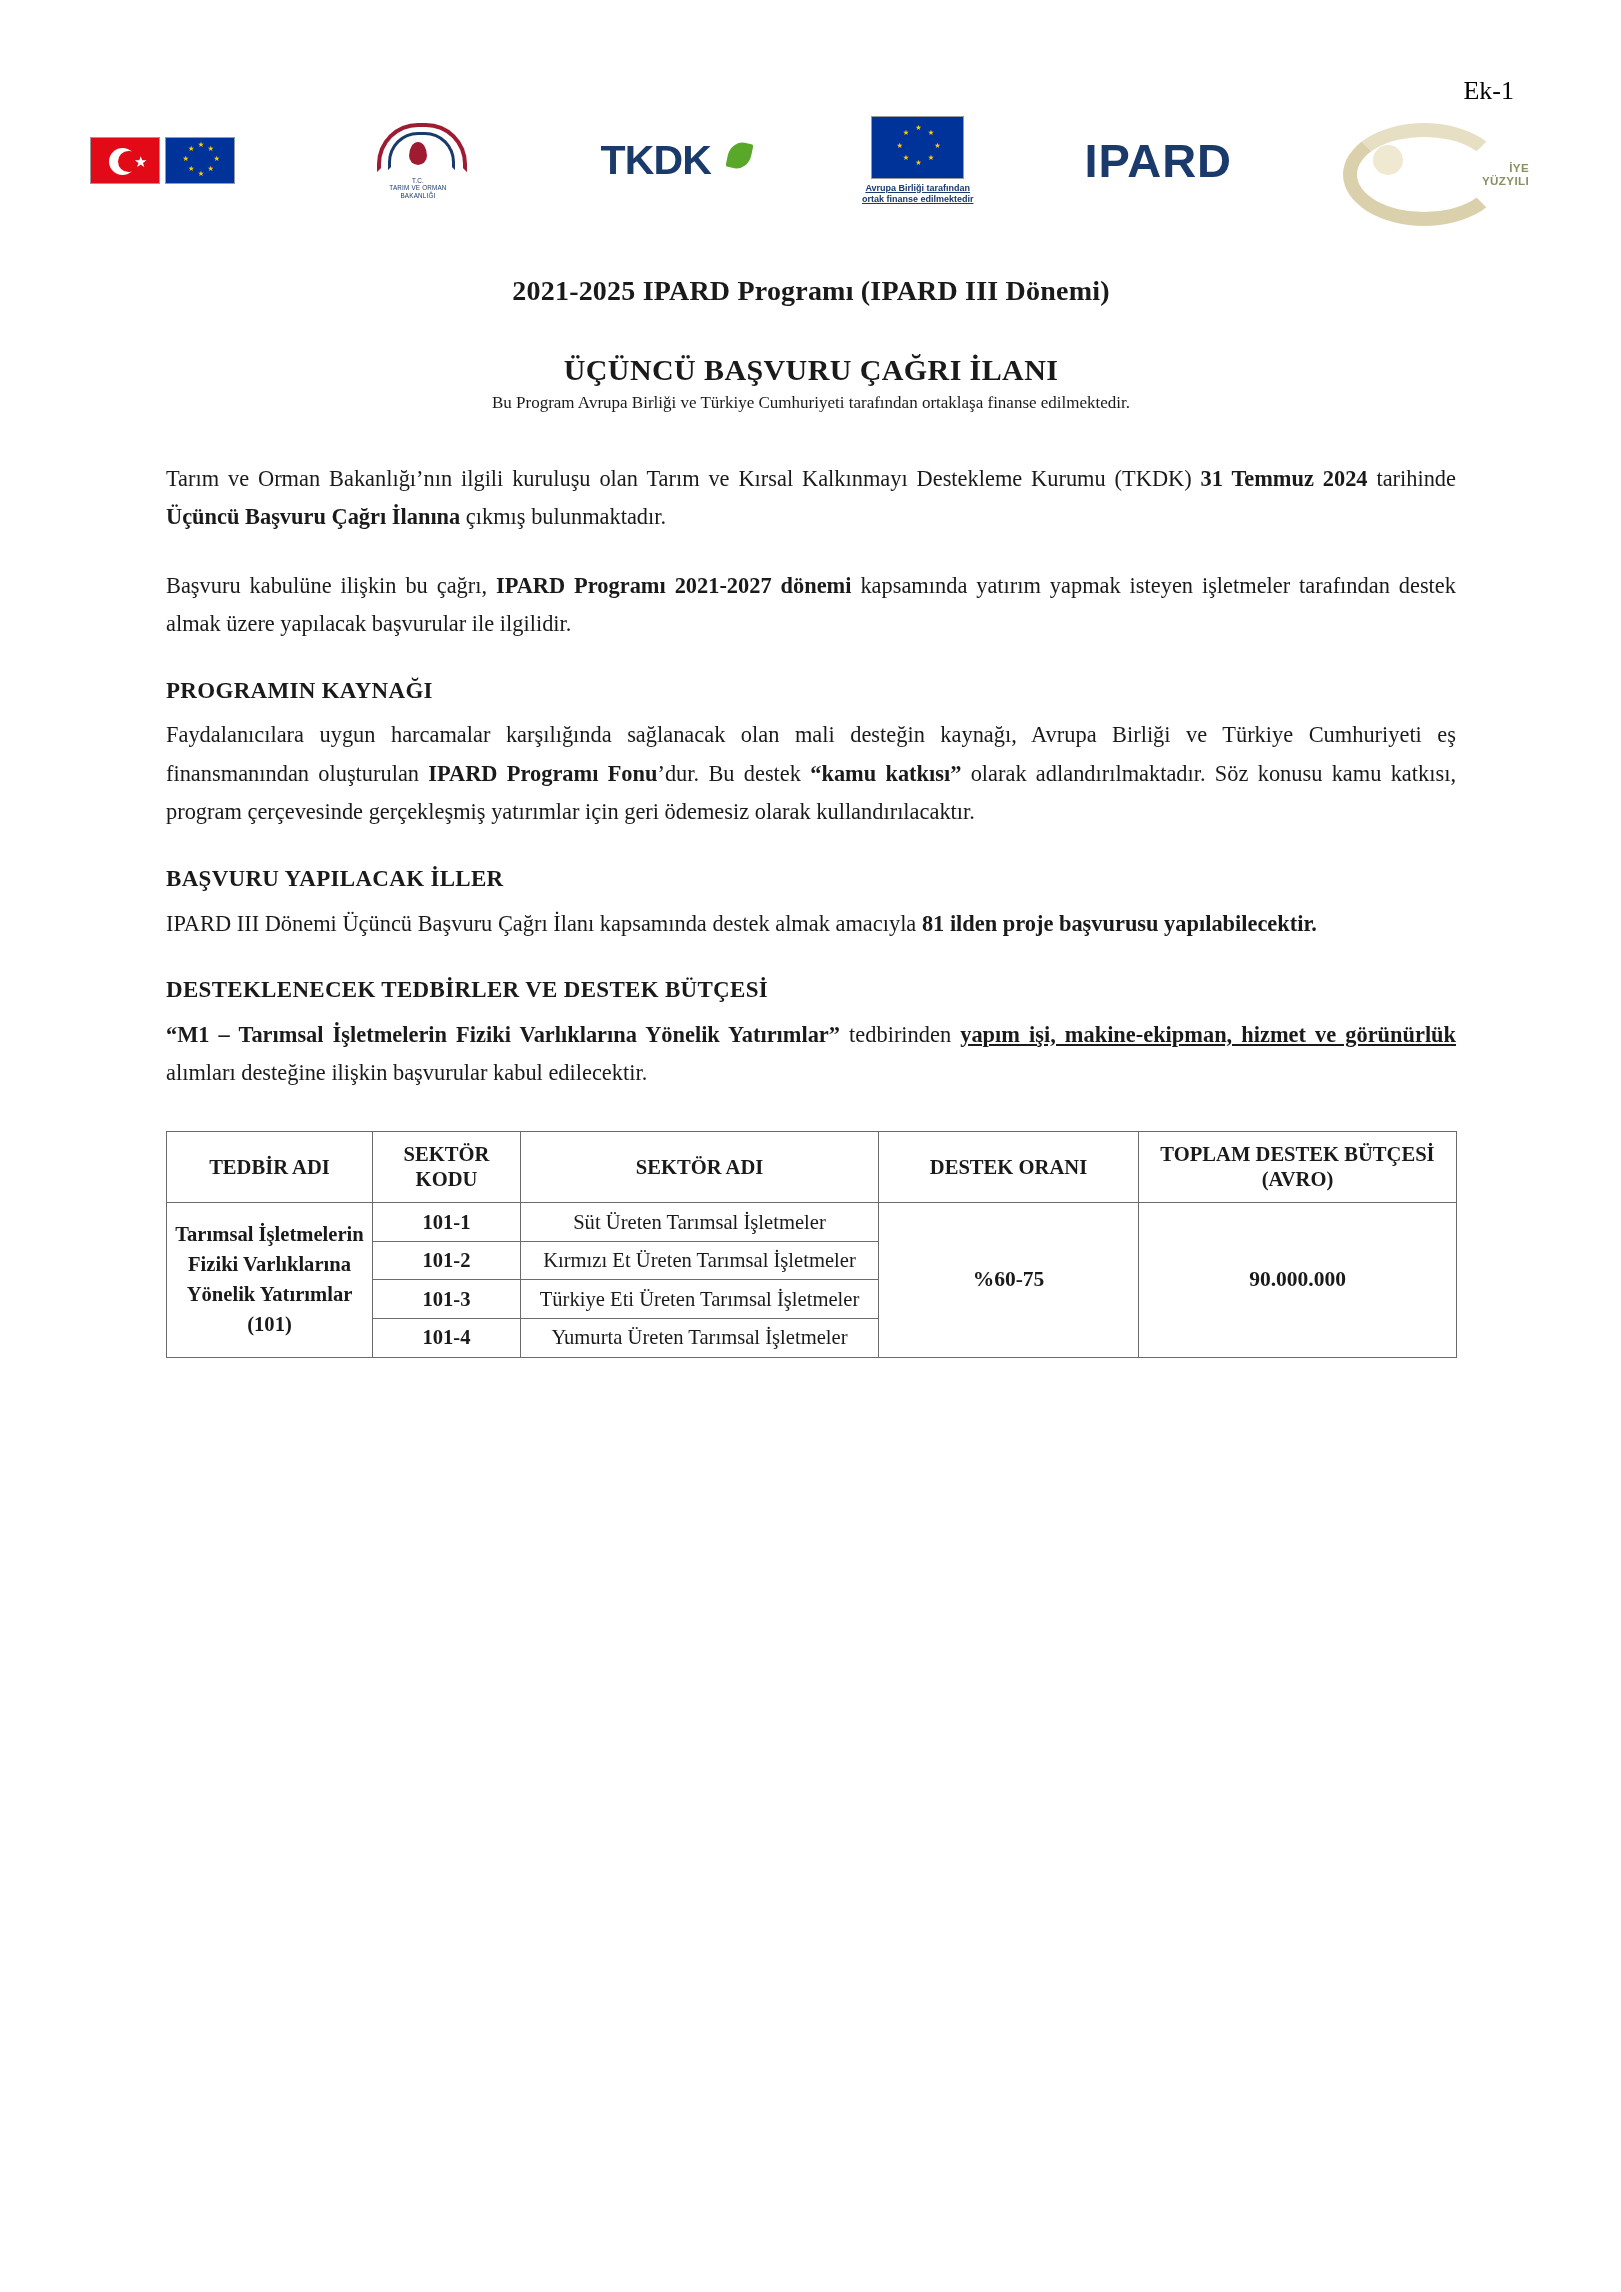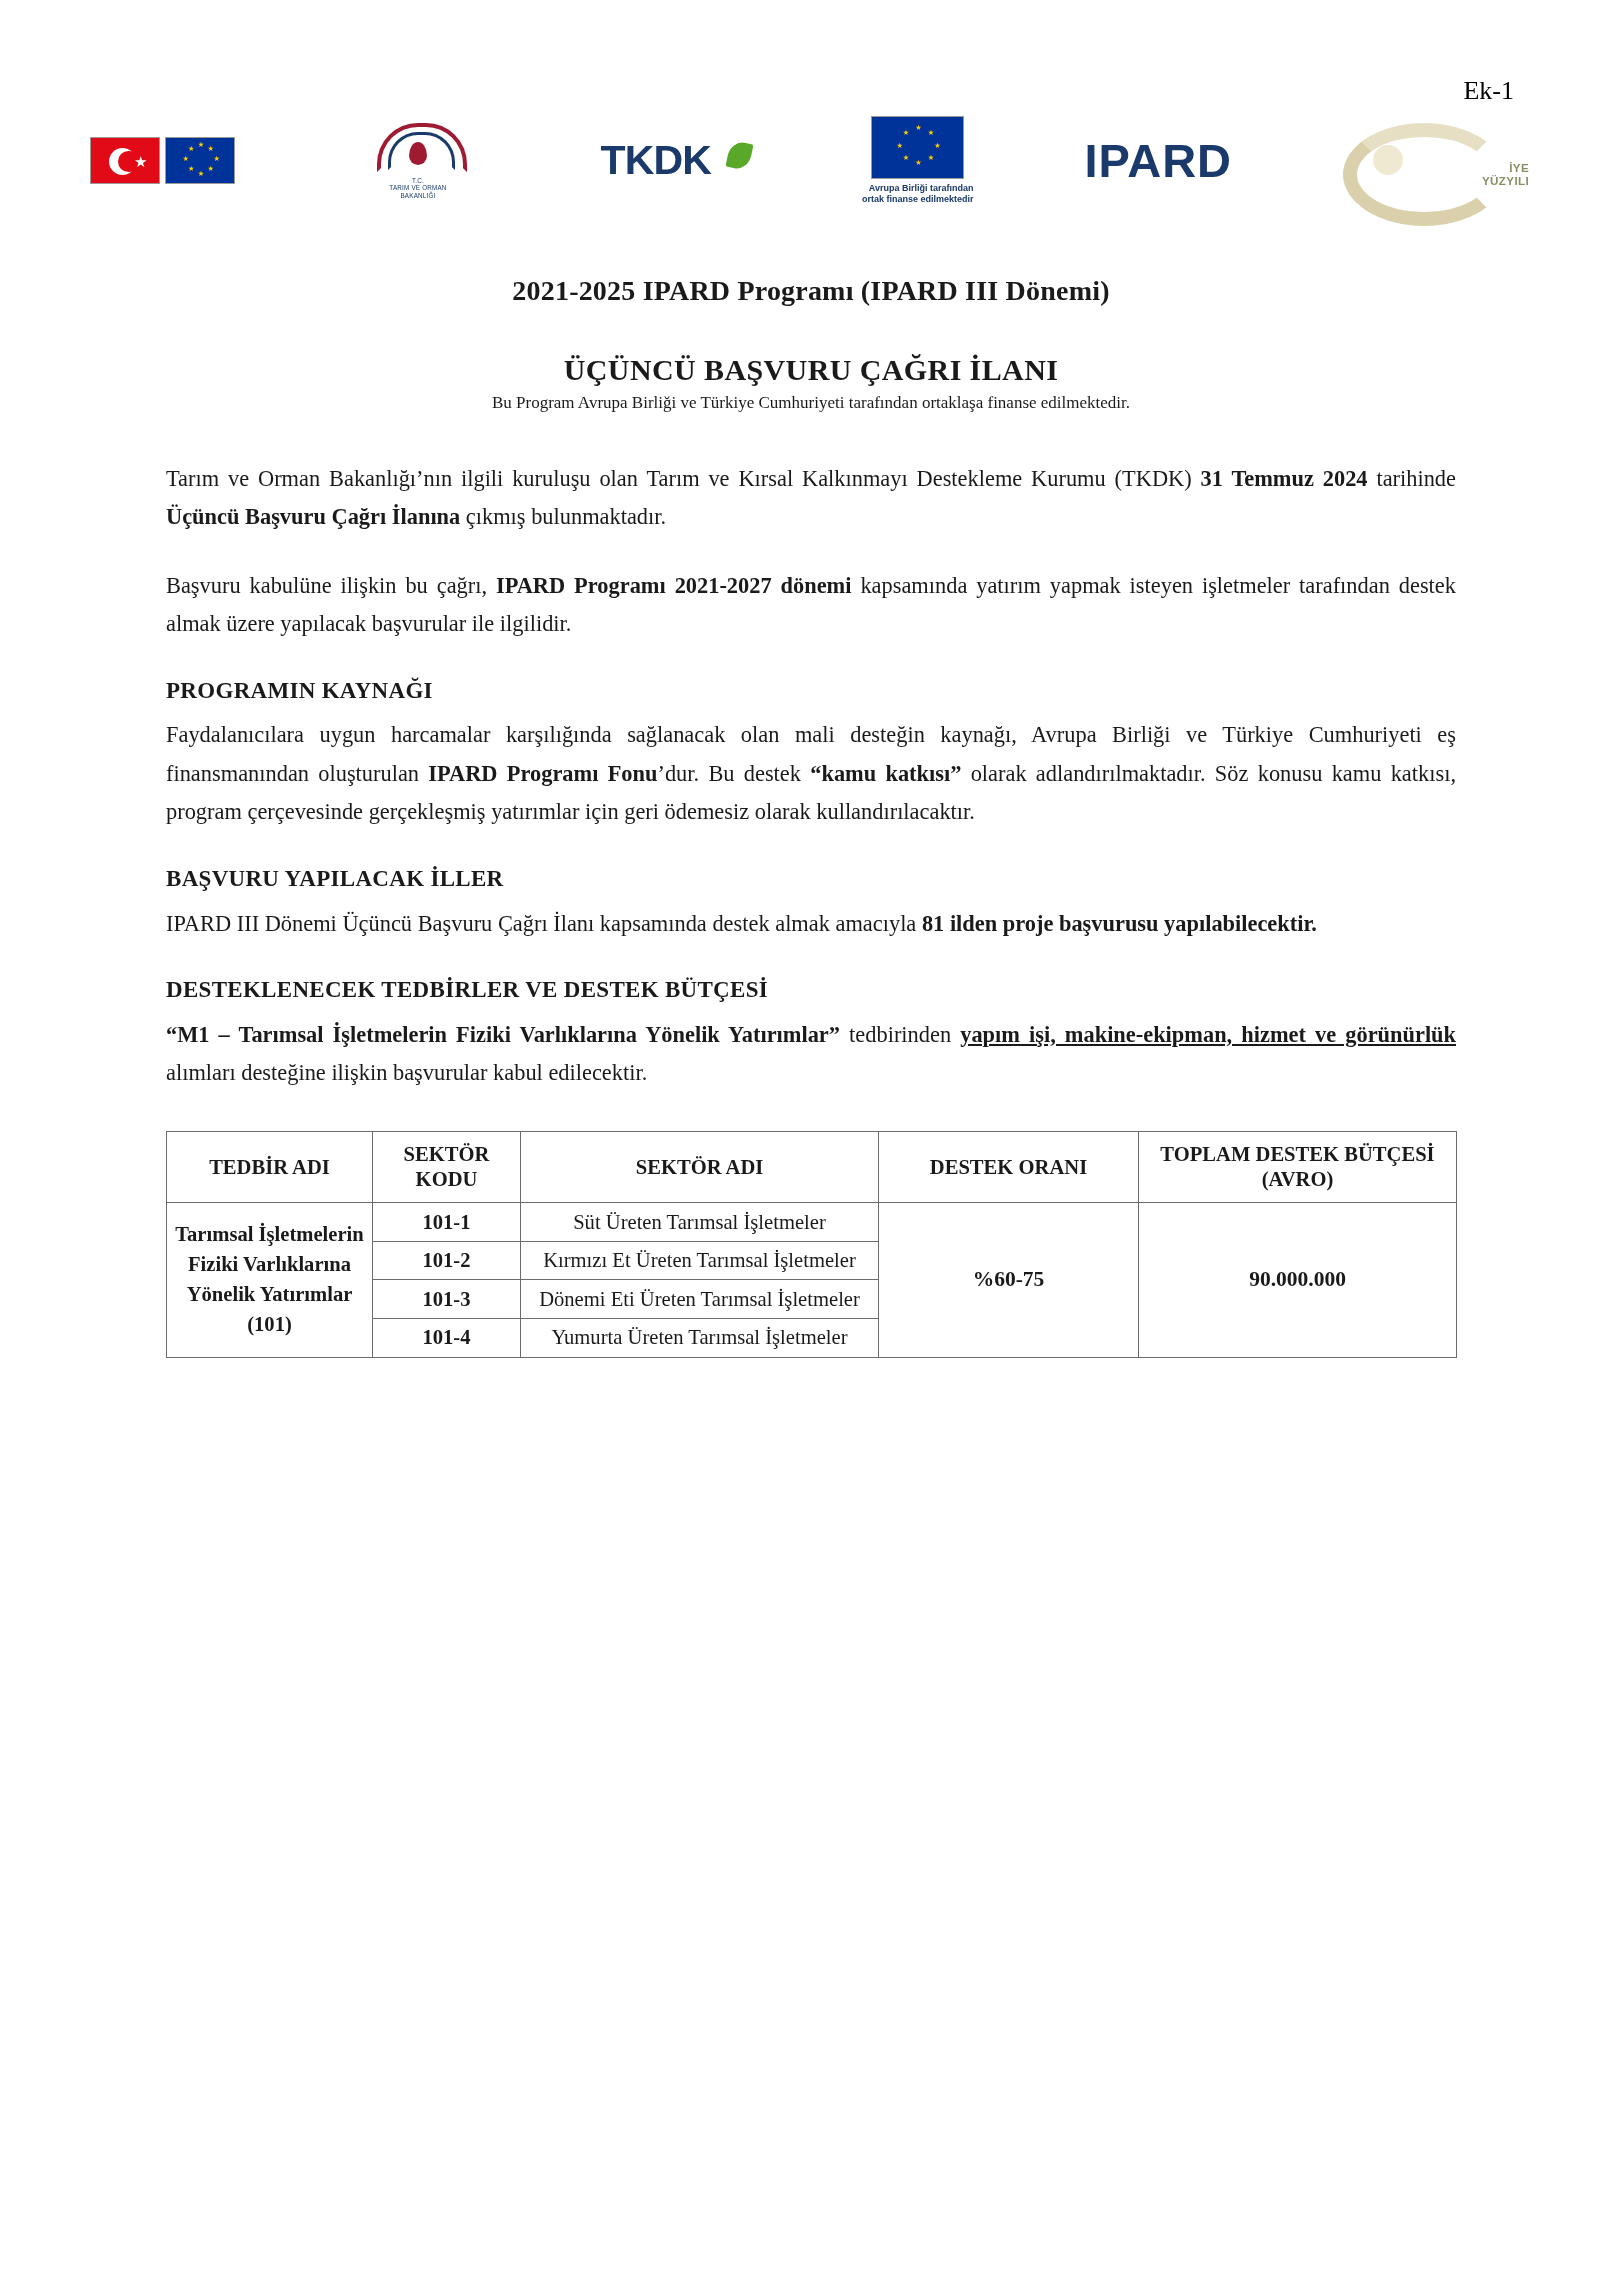--- a/index.html
+++ b/index.html
@@ -161,22 +161,23 @@
 
   
   .eufin { display: flex; flex-direction: column; align-items: center; }
   .eufin .flag { width: 93px; height: 63px; }
   .eufin-text {
     margin-top: 3.6px;
     font-size: 9px;
     font-family: "Liberation Sans", sans-serif;
     color: #1a3a6b;
     font-weight: bold;
-    text-align: right;
+    text-align: center;
     line-height: 1.25;
+    text-decoration: underline;
   }
 
   
   .ipard-word {
     font-family: "Liberation Sans", sans-serif;
     font-weight: bold;
     font-size: 47px;
     color: #1a3a6b;
     letter-spacing: 0.9px;
   }
@@ -458,21 +459,21 @@
           <td class="sektor">Süt Üreten Tarımsal İşletmeler</td>
           <td class="oran" rowspan="4">%60-75</td>
           <td class="butce" rowspan="4">90.000.000</td>
         </tr>
         <tr>
           <td class="kod">101-2</td>
           <td class="sektor">Kırmızı Et Üreten Tarımsal İşletmeler</td>
         </tr>
         <tr>
           <td class="kod">101-3</td>
-          <td class="sektor">Dönemi Eti Üreten Tarımsal İşletmeler</td>
+          <td class="sektor">Türkiye Eti Üreten Tarımsal İşletmeler</td>
         </tr>
         <tr>
           <td class="kod">101-4</td>
           <td class="sektor">Yumurta Üreten Tarımsal İşletmeler</td>
         </tr>
       </tbody>
     </table>
 
   </div>
 </div>

